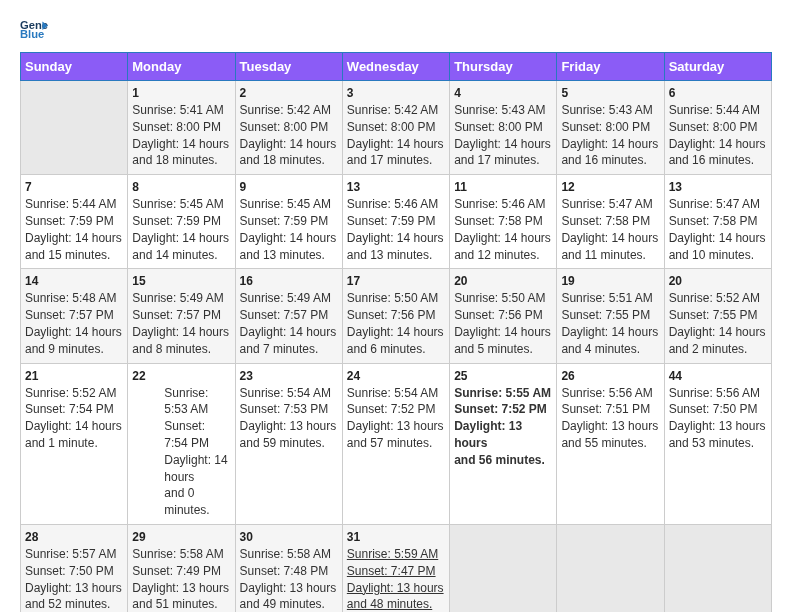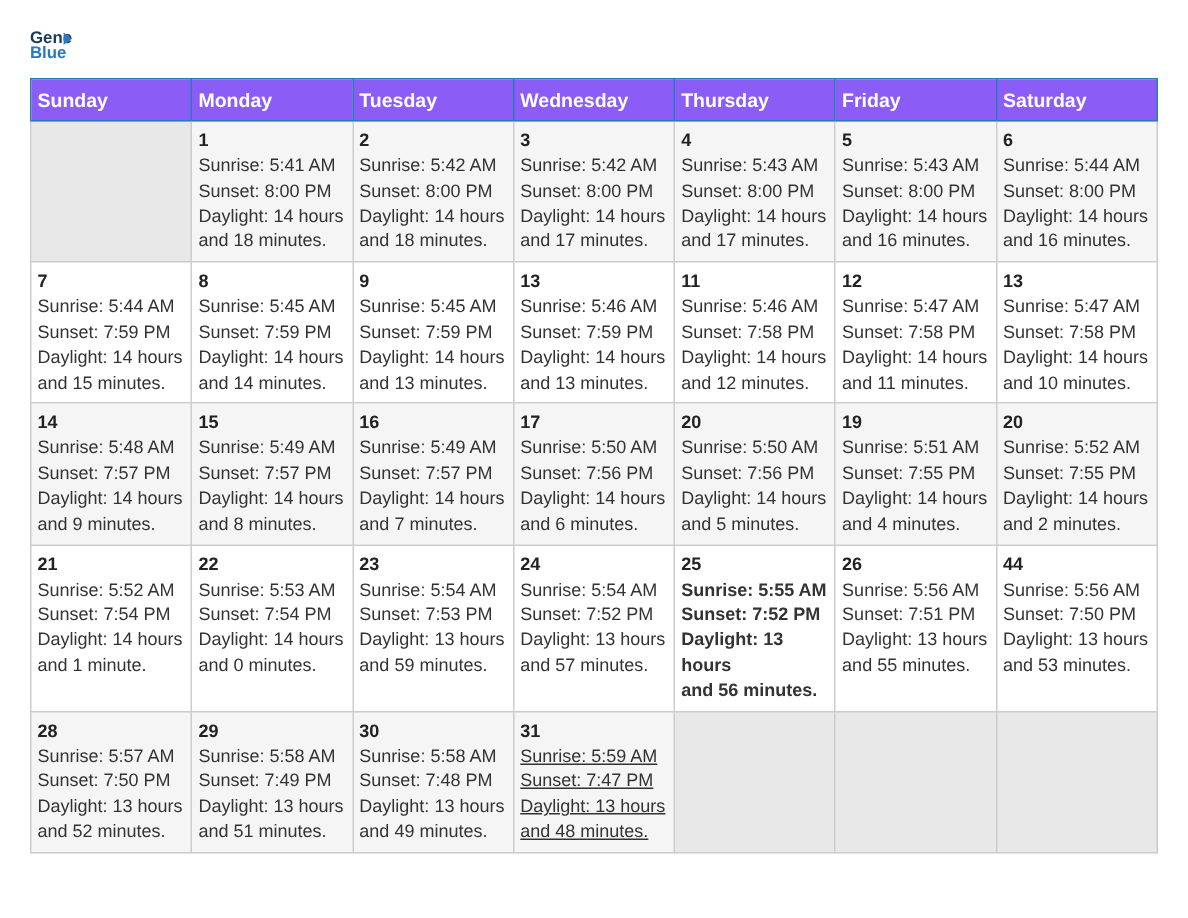--- a/index.html
+++ b/index.html
@@ -261,21 +261,21 @@
       <tr>
         <td>
           <span class="day-num">21</span>
           <div class="cell-text" style="white-space: pre-line;">Sunrise: 5:52 AM
 Sunset: 7:54 PM
 Daylight: 14 hours
 and 1 minute.</div>
         </td>
         <td>
           <span class="day-num">22</span>
-          <div class="cell-text" style="white-space: pre-line;">Sunrise: 5:53 AM
+          <div class="cell-text" style="white-space: pre-line; margin-left: 32px;">Sunrise: 5:53 AM
 Sunset: 7:54 PM
 Daylight: 14 hours
 and 0 minutes.</div>
         </td>
         <td>
           <span class="day-num">23</span>
           <div class="cell-text" style="white-space: pre-line;">Sunrise: 5:54 AM
 Sunset: 7:53 PM
 Daylight: 13 hours
 and 59 minutes.</div>

